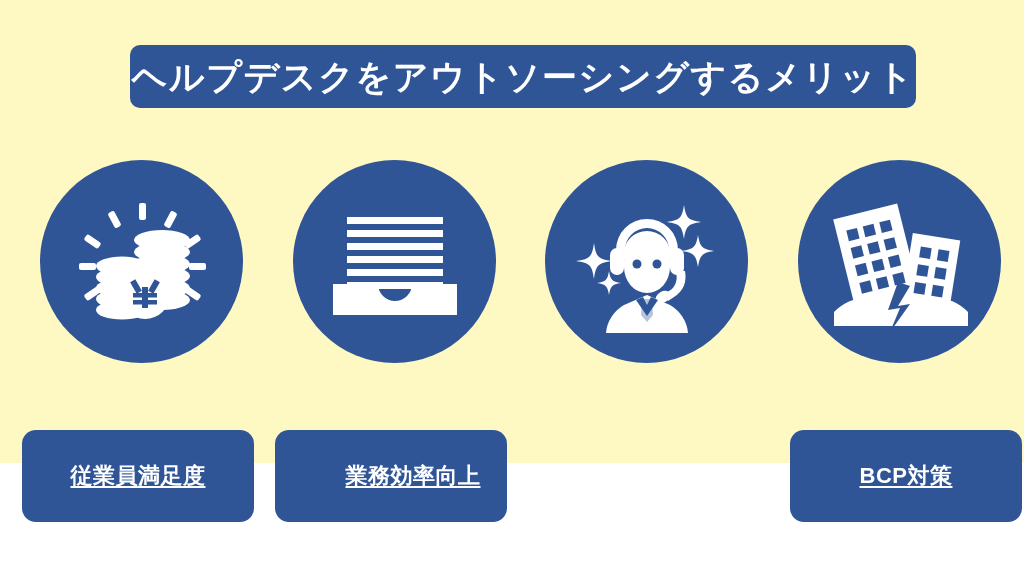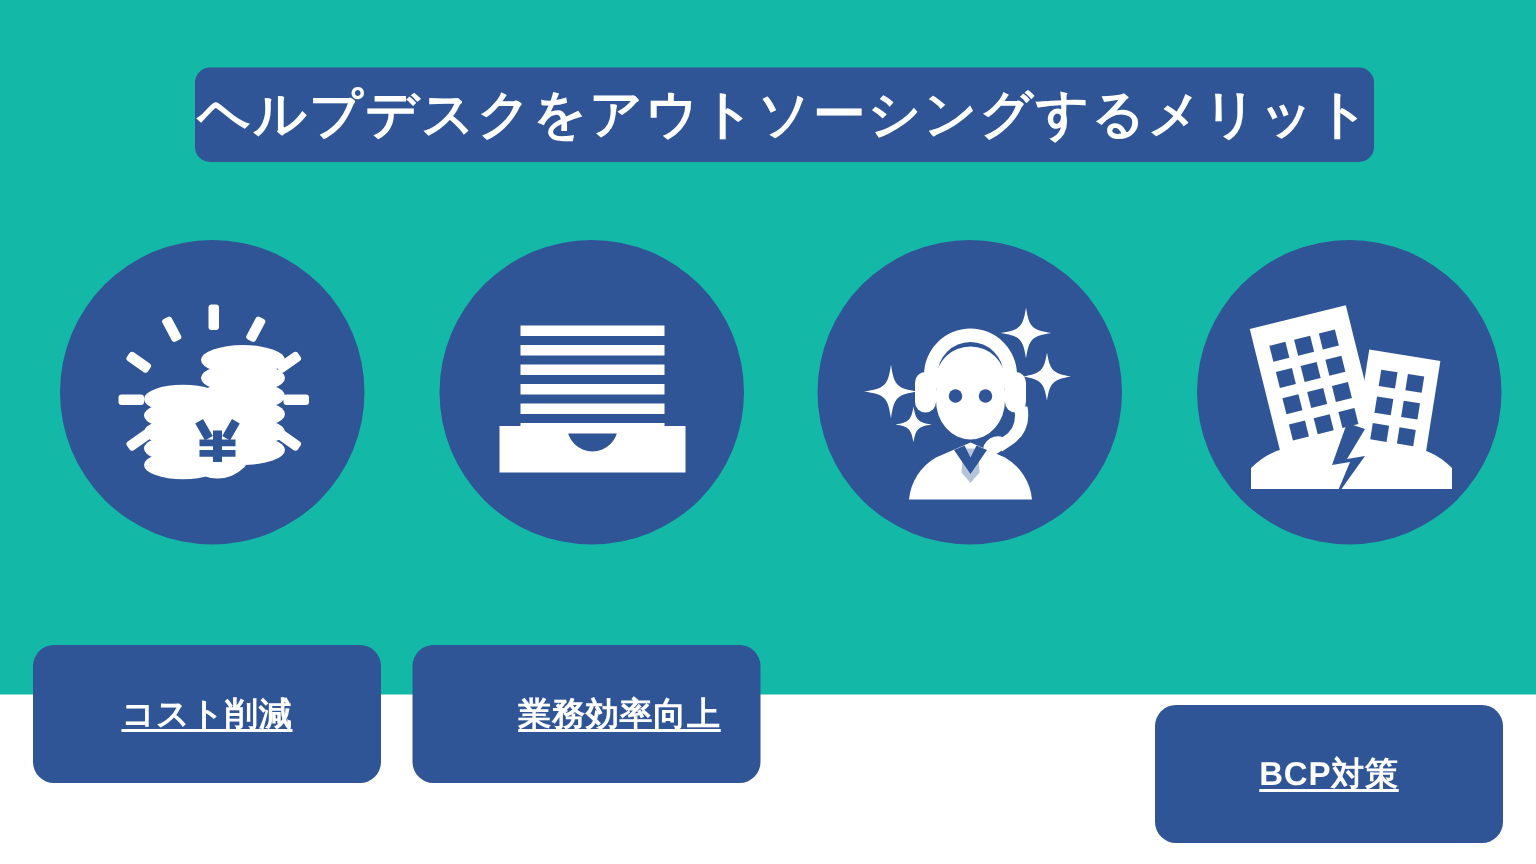--- a/index.html
+++ b/index.html
@@ -13,21 +13,21 @@
     background: #ffffff;
     font-family: "Liberation Sans", "DejaVu Sans", sans-serif;
     overflow: hidden;
     position: relative;
   }
 
   .slide {
     position: relative;
     width: 1024px;
     height: 463px;
-    background: #14b8a6;
+    background: #fef9c3;
   }
 
   
   .title-pill {
     position: absolute;
     left: 130px;
     top: 45px;
     width: 786px;
     height: 63px;
     background: #2f5597;
@@ -85,21 +85,21 @@
     border-radius: 14px;
     display: flex;
     align-items: center;
     justify-content: center;
     box-sizing: border-box;
     text-align: center;
   }
   .label-box.b1 { left: 22px;  top: 3px; width: 232px; height: 92px; }
   .label-box.b2 { left: 275px; top: 3px; width: 232px; height: 92px; padding-left: 44px; }
   .label-box.b3 { left: 528px; top: 0px; width: 216px; height: 98px; }
-  .label-box.b4 { left: 770px; top: 3px; width: 232px; height: 92px; margin-top: 40px; }
+  .label-box.b4 { left: 790px; top: 3px; width: 232px; height: 92px; }
 
   .label-text {
     color: #ffffff;
     font-size: 22px;
     font-weight: bold;
     line-height: 1.28;
     text-decoration: underline;
     text-underline-offset: 3px;
     white-space: pre-line;
     letter-spacing: 0.5px;
@@ -265,21 +265,21 @@
           </g>
         </svg>
       </span>
     </div>
 
   </div>
 
   <div class="label-row">
 
     <div class="label-box b1">
-      <span class="label-text">コスト削減</span>
+      <span class="label-text">従業員満足度</span>
     </div>
 
     <div class="label-box b2">
       <span class="label-text">業務効率向上</span>
     </div>
 
 
     <div class="label-box b4">
       <span class="label-text">BCP対策</span>
     </div>

